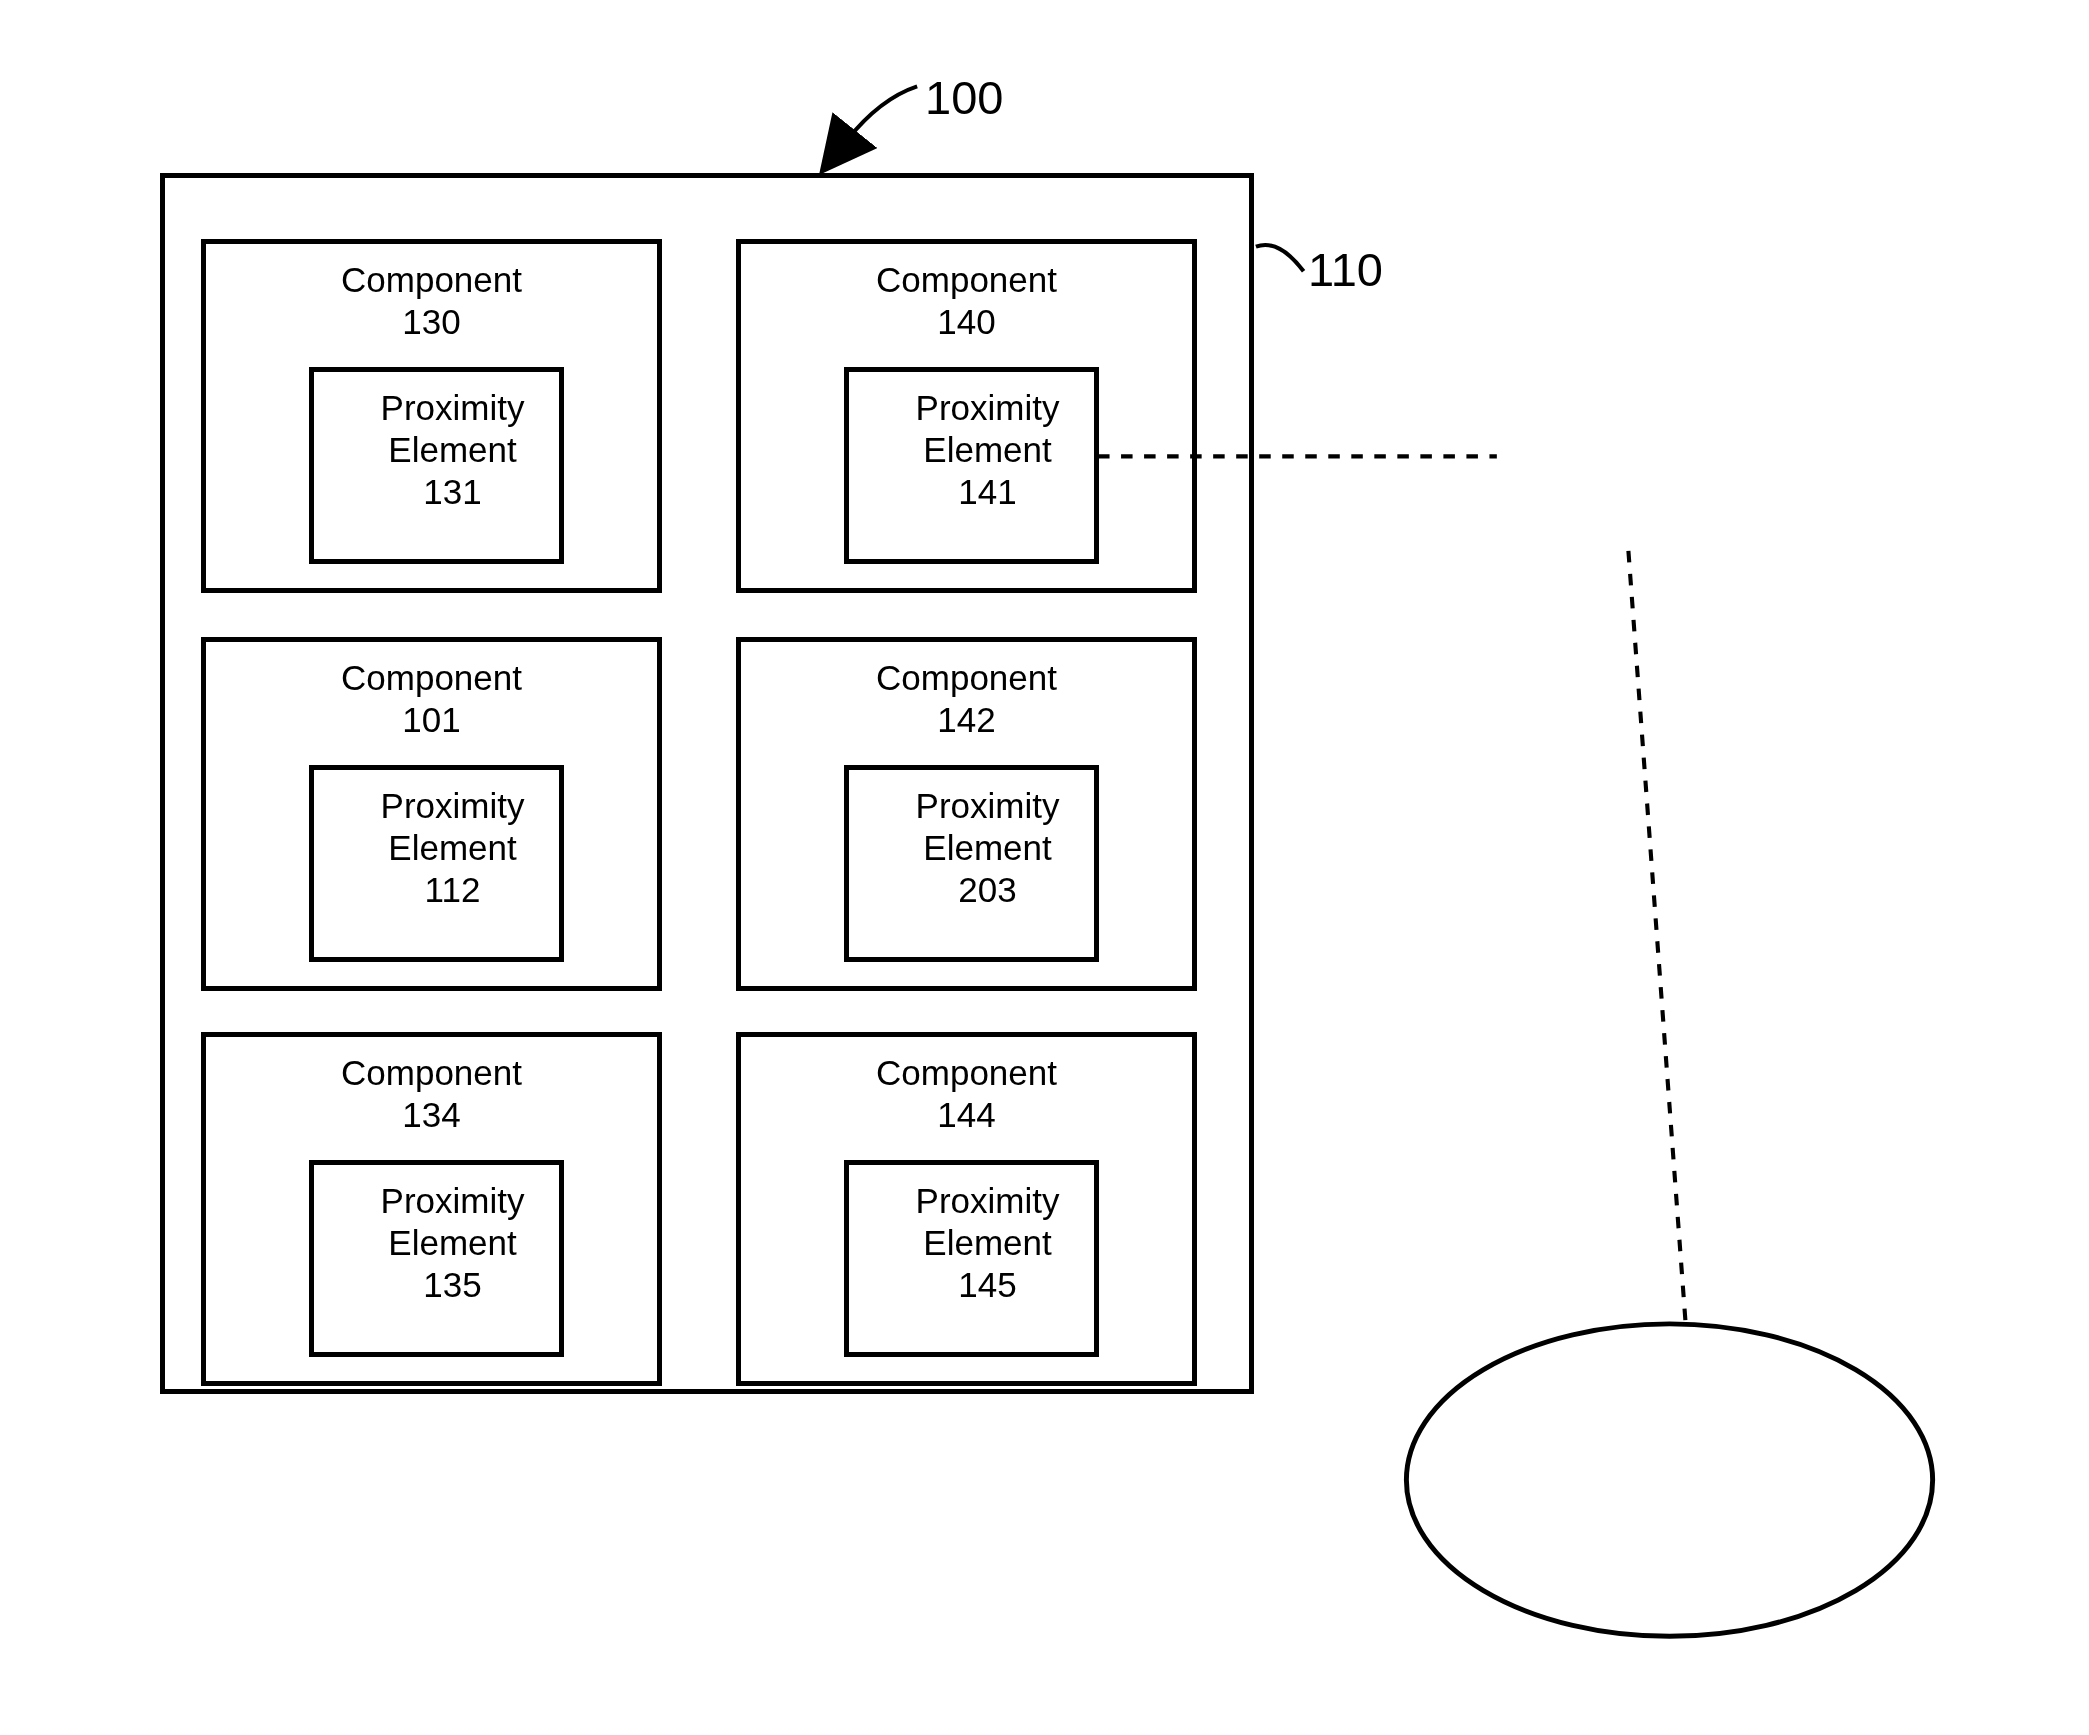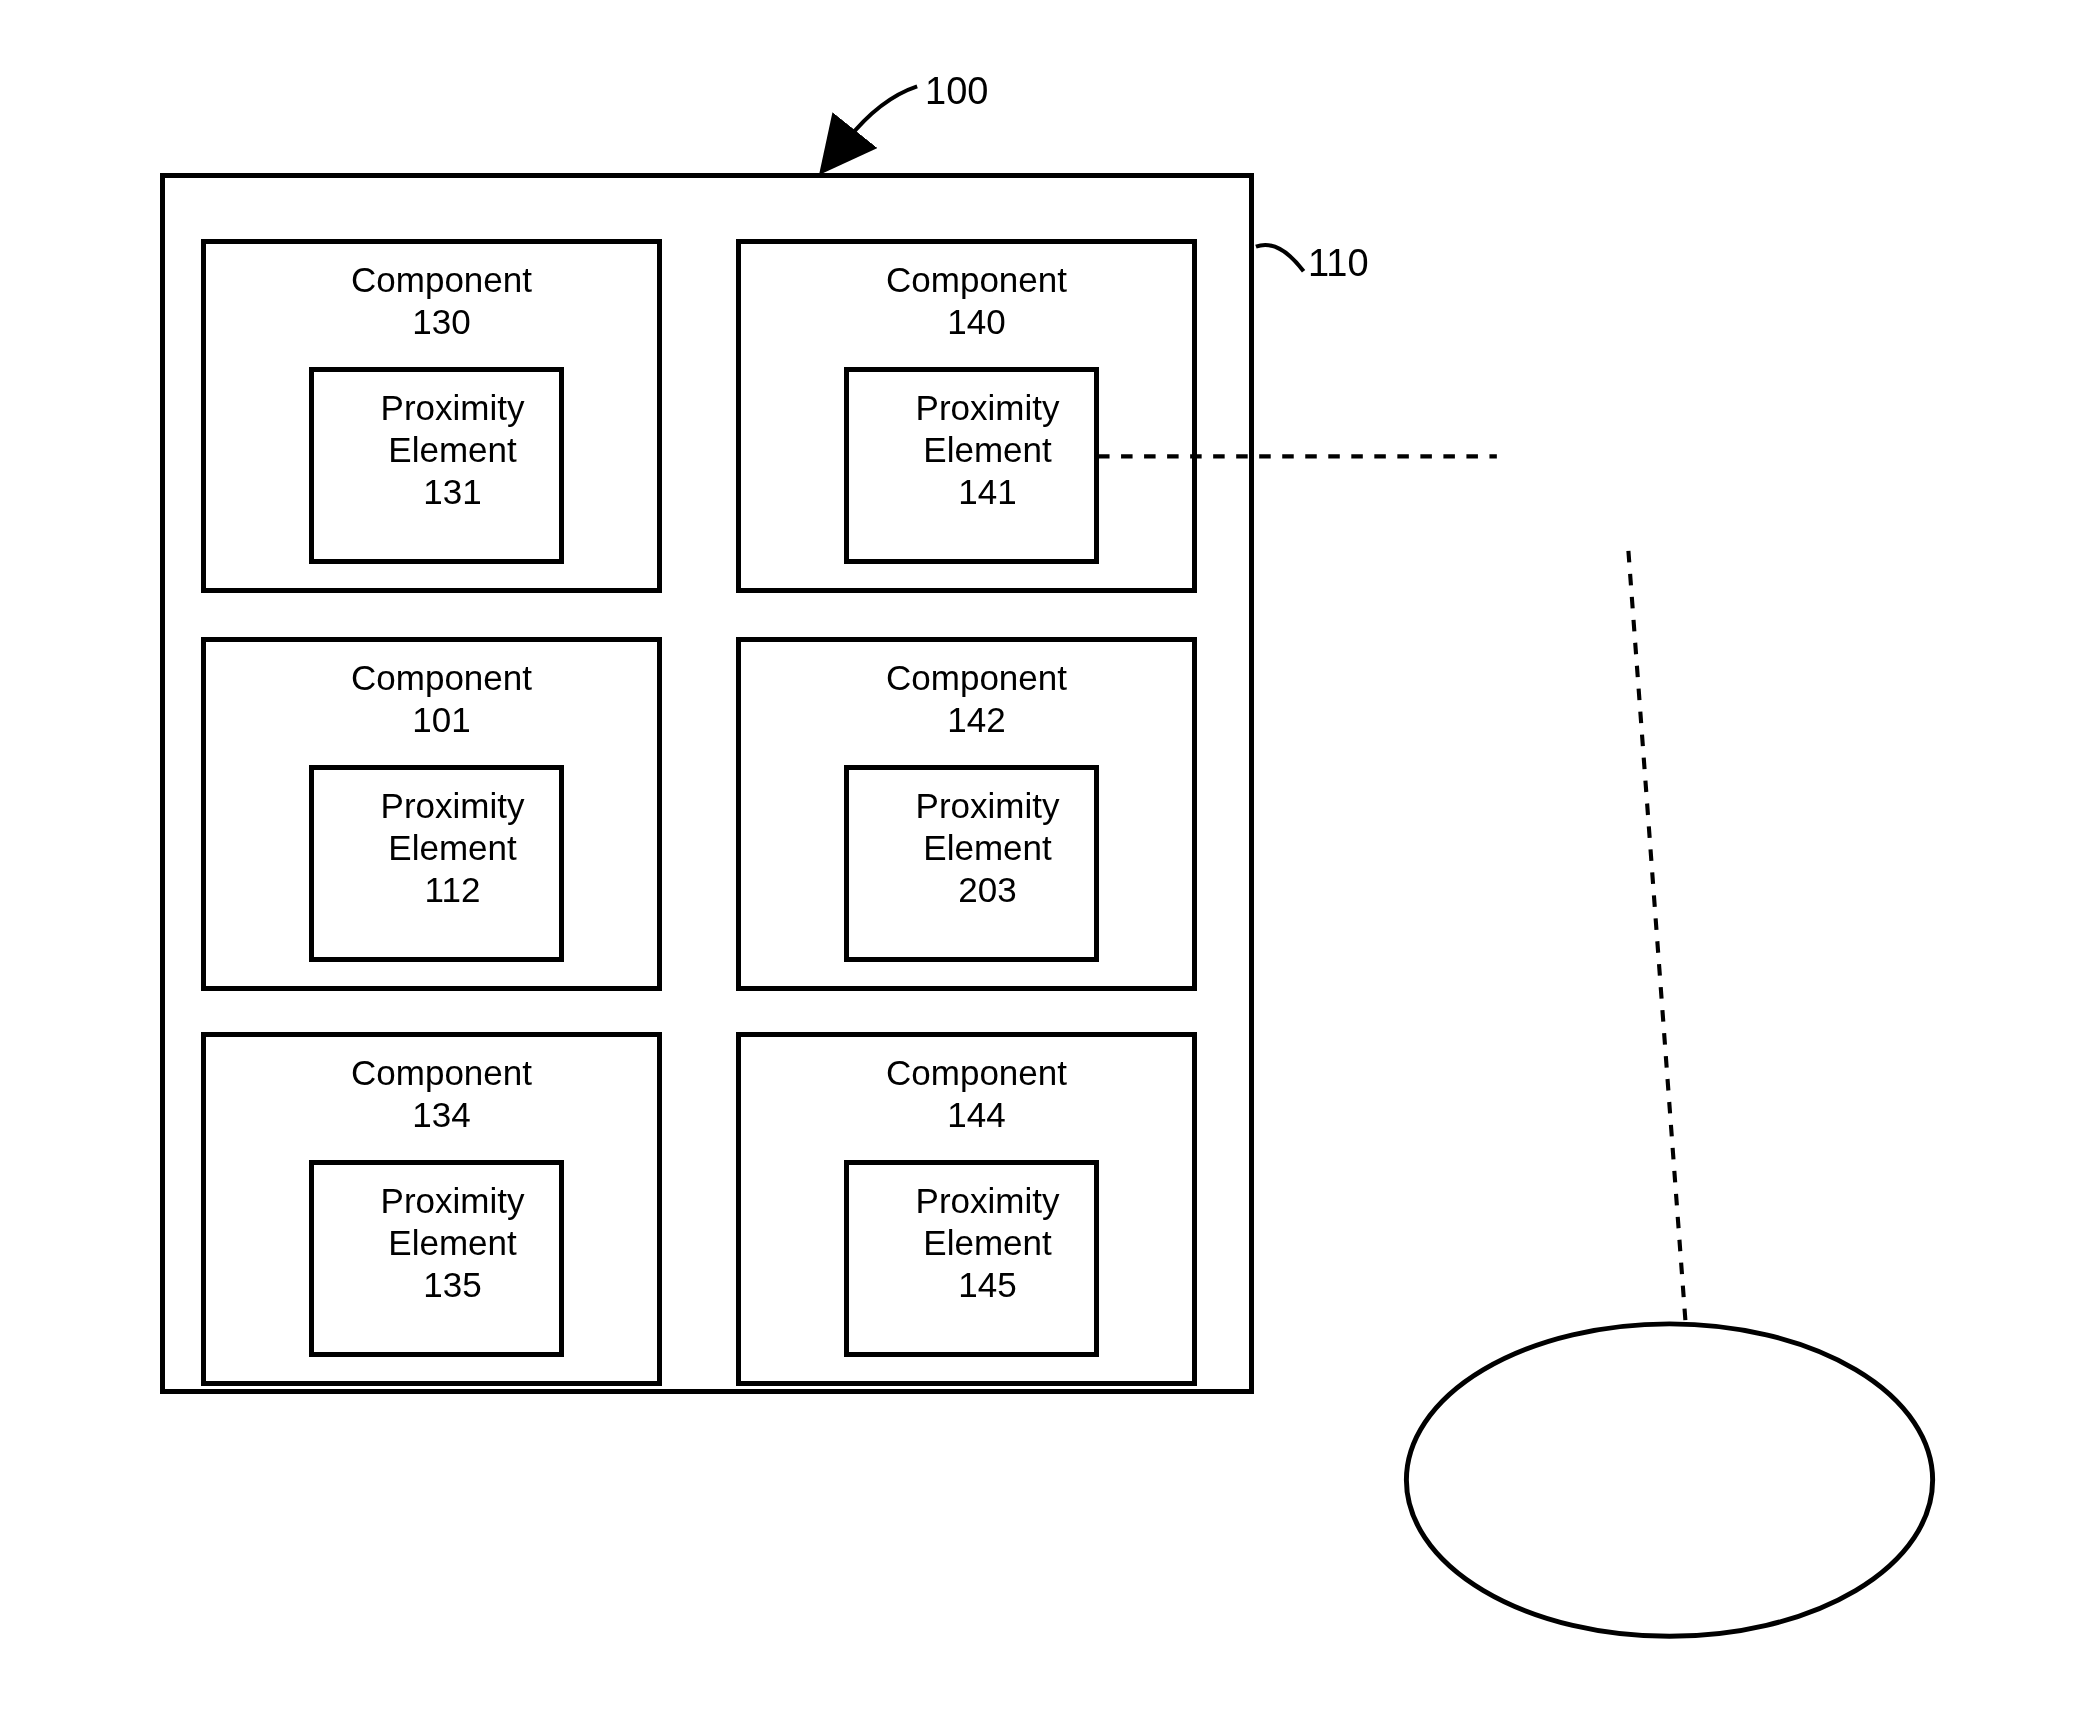--- a/index.html
+++ b/index.html
@@ -34,31 +34,30 @@
   .prox-inner {
     width: 255px;
     height: 197px;
     left: 103px;
     top: 123px;
   }
   .comp-title {
     width: 100%;
     top: 15px;
     left: 0;
-    margin-left: 10px;
   }
   .prox-title {
     width: 100%;
     top: 15px;
     left: 0;
     margin-left: 16px;
   }
   .leader {
     position: absolute;
-    font-size: 38px;
+    font-size: 47px;
   }
   svg.overlay {
     position: absolute;
     left: 0;
     top: 0;
     width: 2090px;
     height: 1735px;
     pointer-events: none;
   }
 </style>

